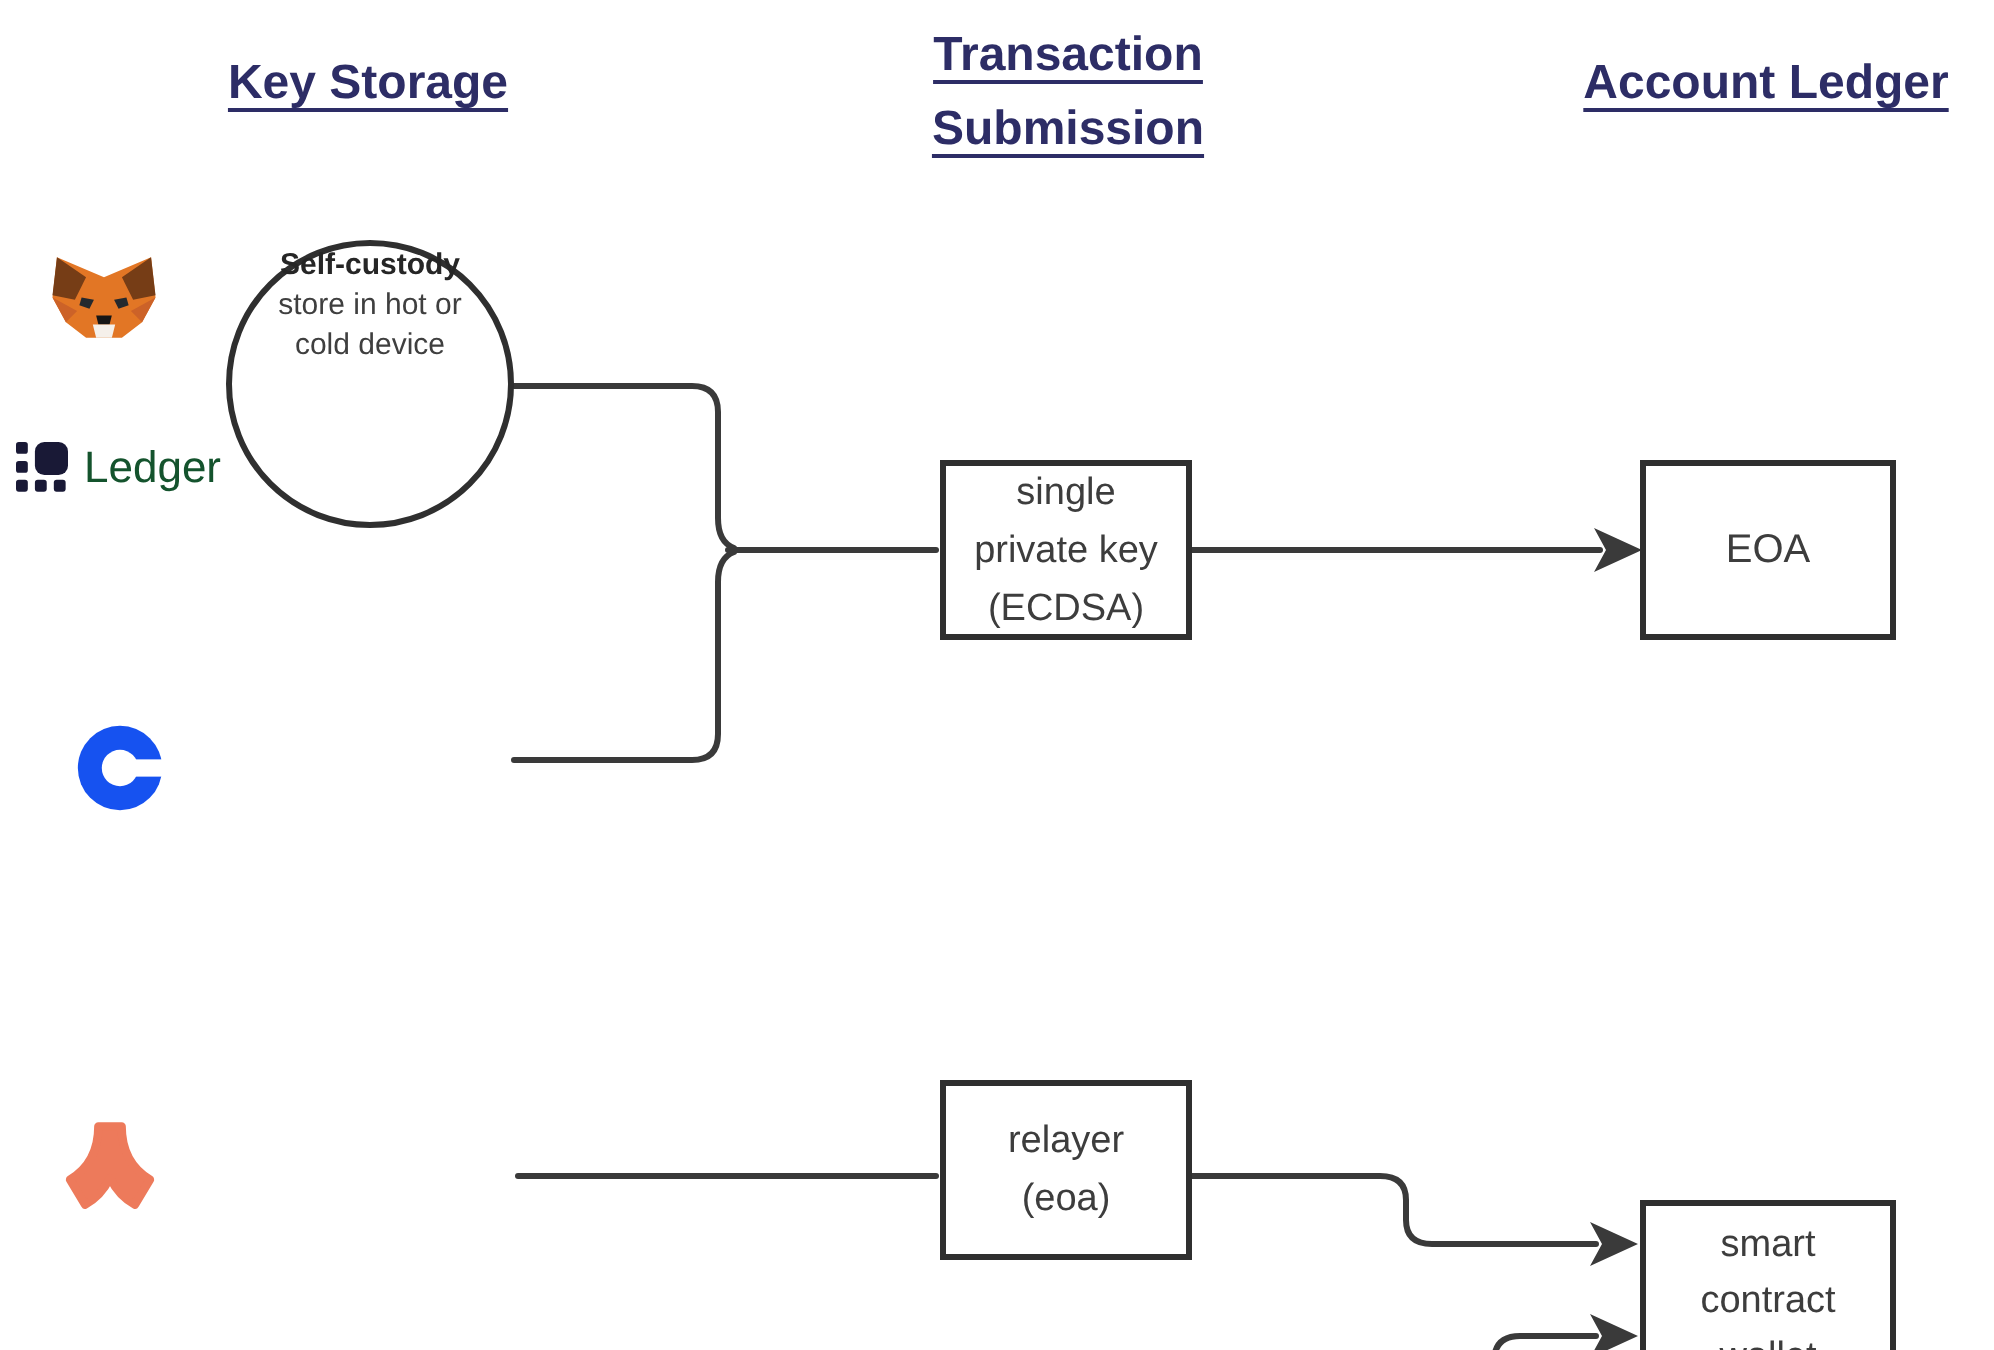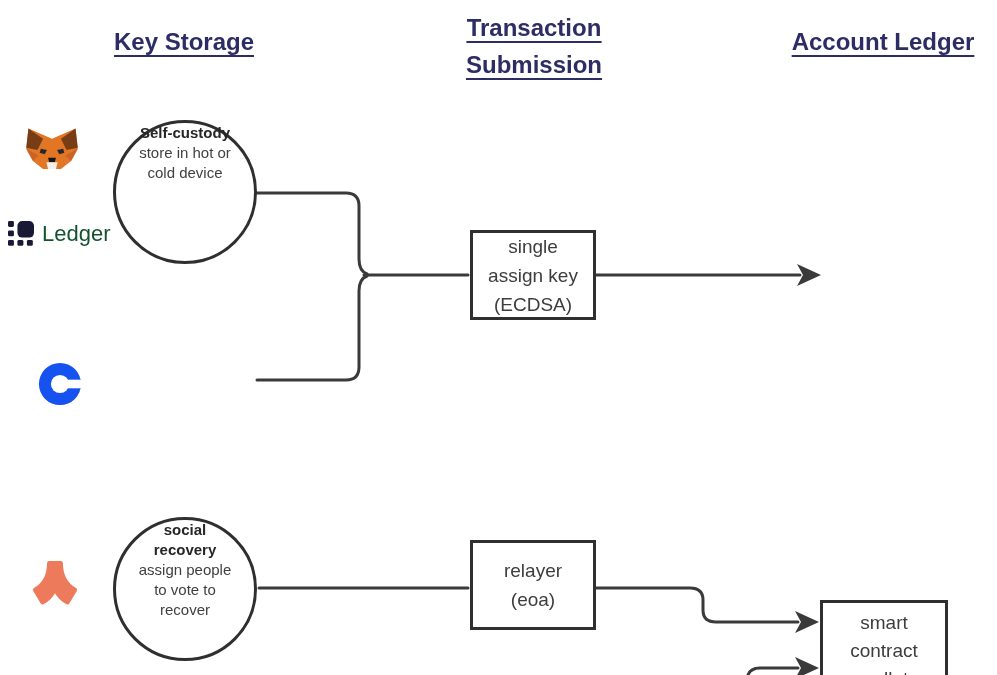--- a/index.html
+++ b/index.html
@@ -120,33 +120,30 @@
   </div>
 
   <div class="node-circle" style="left:113px;top:120px;">
     <div class="circle-text">
       <b>Self-custody</b><br>
       <span>store in hot or cold device</span>
     </div>
   </div>
 
 
-  <div class="node-circle" style="left:113px;top:517px;">
-    <div class="circle-text">
-      <b>social recovery</b><br>
-      <span>assign people to vote to recover</span>
-    </div>
-  </div>
 
   <div class="node-box" style="left:470px;top:230px;width:126px;height:90px;">
     <div>single</div>
-    <div>assign key</div>
+    <div>private key</div>
     <div>(ECDSA)</div>
   </div>
 
+  <div class="node-box" style="left:820px;top:230px;width:128px;height:90px;font-size:20px;">
+    <div>EOA</div>
+  </div>
 
   <div class="node-box" style="left:470px;top:540px;width:126px;height:90px;">
     <div>relayer</div>
     <div>(eoa)</div>
   </div>
 
   <div class="node-box clipped" style="left:820px;top:600px;width:128px;height:110px;">
     <div>smart</div>
     <div>contract</div>
     <div>wallet</div>

